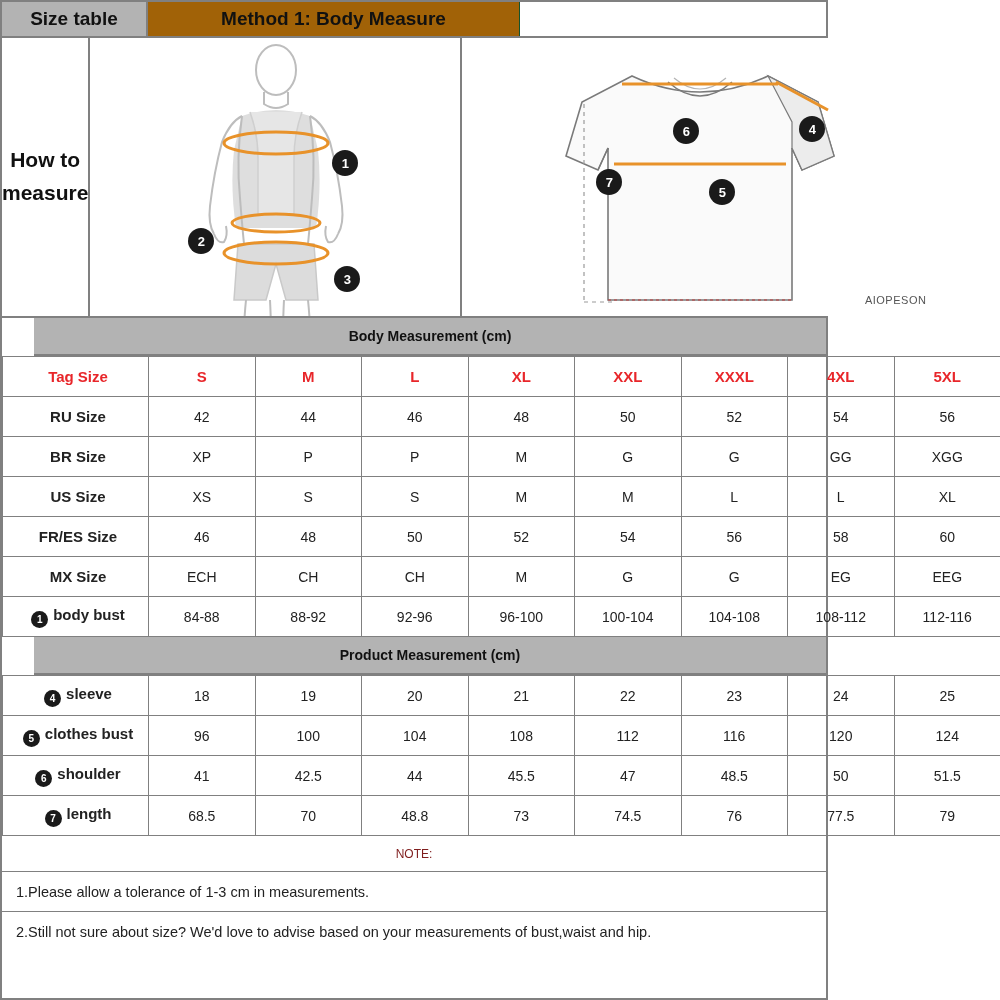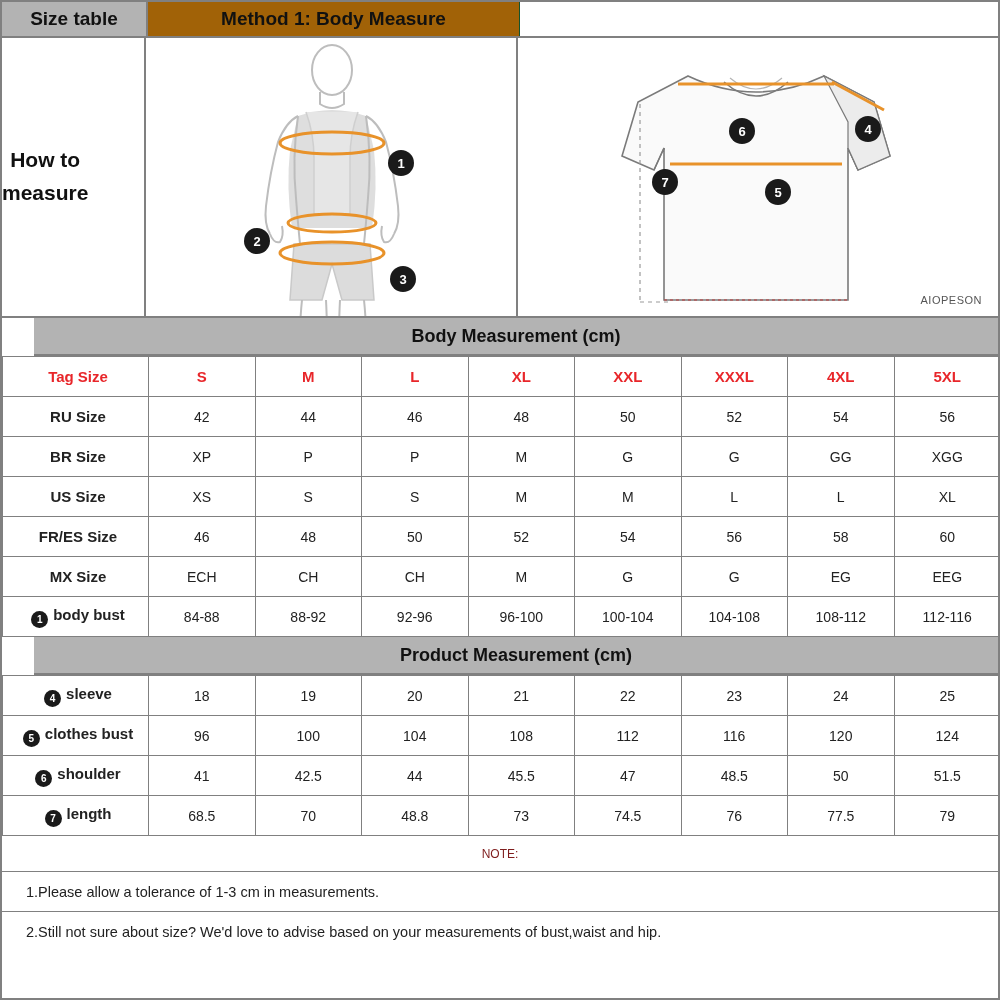--- a/index.html
+++ b/index.html
@@ -3,21 +3,21 @@
 <meta charset="utf-8">
 <style>
   html,body{margin:0;padding:0;}
   body{
     width:1000px;height:1000px;
     font-family:"Liberation Sans", sans-serif;
     background:#ffffff;
     color:#111;
     -webkit-font-smoothing:antialiased;
   }
-  .sheet{width:1000px;height:1000px;box-sizing:border-box;border:2px solid #808080;position:relative;}
+  .sheet{width:828px;height:1000px;box-sizing:border-box;border:2px solid #808080;position:relative;}
 
   
   .top-head{display:flex;height:34px;border-bottom:2px solid #808080;}
   .th-cell{display:flex;align-items:center;justify-content:center;font-weight:bold;font-size:19px;color:#111;box-sizing:border-box;}
   .th-1{width:146px;background:#b3b3b3;border-right:2px solid #808080;}
   .th-2{width:372px;background:#a16207;border-right:1px solid #14532d;}
   .th-3{flex:1;background:#b3b3b3;}
 
   
   .illus-row{display:flex;height:278px;border-bottom:2px solid #808080;}
@@ -30,21 +30,21 @@
     position:absolute;width:26px;height:26px;border-radius:50%;
     background:#1a1a1a;color:#fff;font-size:13px;font-weight:bold;
     display:flex;align-items:center;justify-content:center;
     z-index:5;
   }
   .brandmark{position:absolute;right:16px;bottom:10px;font-size:11px;color:#555;letter-spacing:.5px;}
 
   
   .banner{
     height:38px;display:flex;align-items:center;justify-content:center;
-    background:#b3b3b3;font-size:18px;font-weight:bold;color:#111;
+    background:#b3b3b3;font-size:14px;font-weight:bold;color:#111;
     border-bottom:2px solid #808080;box-sizing:border-box;margin-left:32px;
   }
 
   
   table{border-collapse:collapse;width:100%;table-layout:fixed;}
   table td,table th{
     border:1px solid #808080;
     height:40px;font-size:14px;text-align:center;color:#222;
     box-sizing:border-box;padding:0 2px;overflow:hidden;
   }
@@ -56,21 +56,21 @@
   tr.tagsize td.rowhead{color:#e8262a;}
   .colw{width:106.5px;}
   .circ{
     display:inline-flex;align-items:center;justify-content:center;
     width:17px;height:17px;border-radius:50%;background:#1a1a1a;color:#fff;
     font-size:10px;font-weight:bold;margin-right:5px;vertical-align:-3px;
   }
 
   
   .note-title{height:36px;display:flex;align-items:center;justify-content:center;font-size:12px;color:#7f1d1d;border-bottom:1px solid #808080;box-sizing:border-box;}
-  .note-line{height:40px;display:flex;align-items:center;padding-left:24px;font-size:14.5px;color:#222;border-bottom:1px solid #808080;box-sizing:border-box;}
+  .note-line{height:40px;display:flex;align-items:center;padding-left:14px;font-size:14.5px;color:#222;border-bottom:1px solid #808080;box-sizing:border-box;}
   .note-line:last-child{border-bottom:none;}
 </style>
 </head>
 <body>
 
 <div class="sheet">
 
   <div class="top-head">
     <div class="th-cell th-1">Size table</div>
     <div class="th-cell th-2">Method 1: Body  Measure</div>

